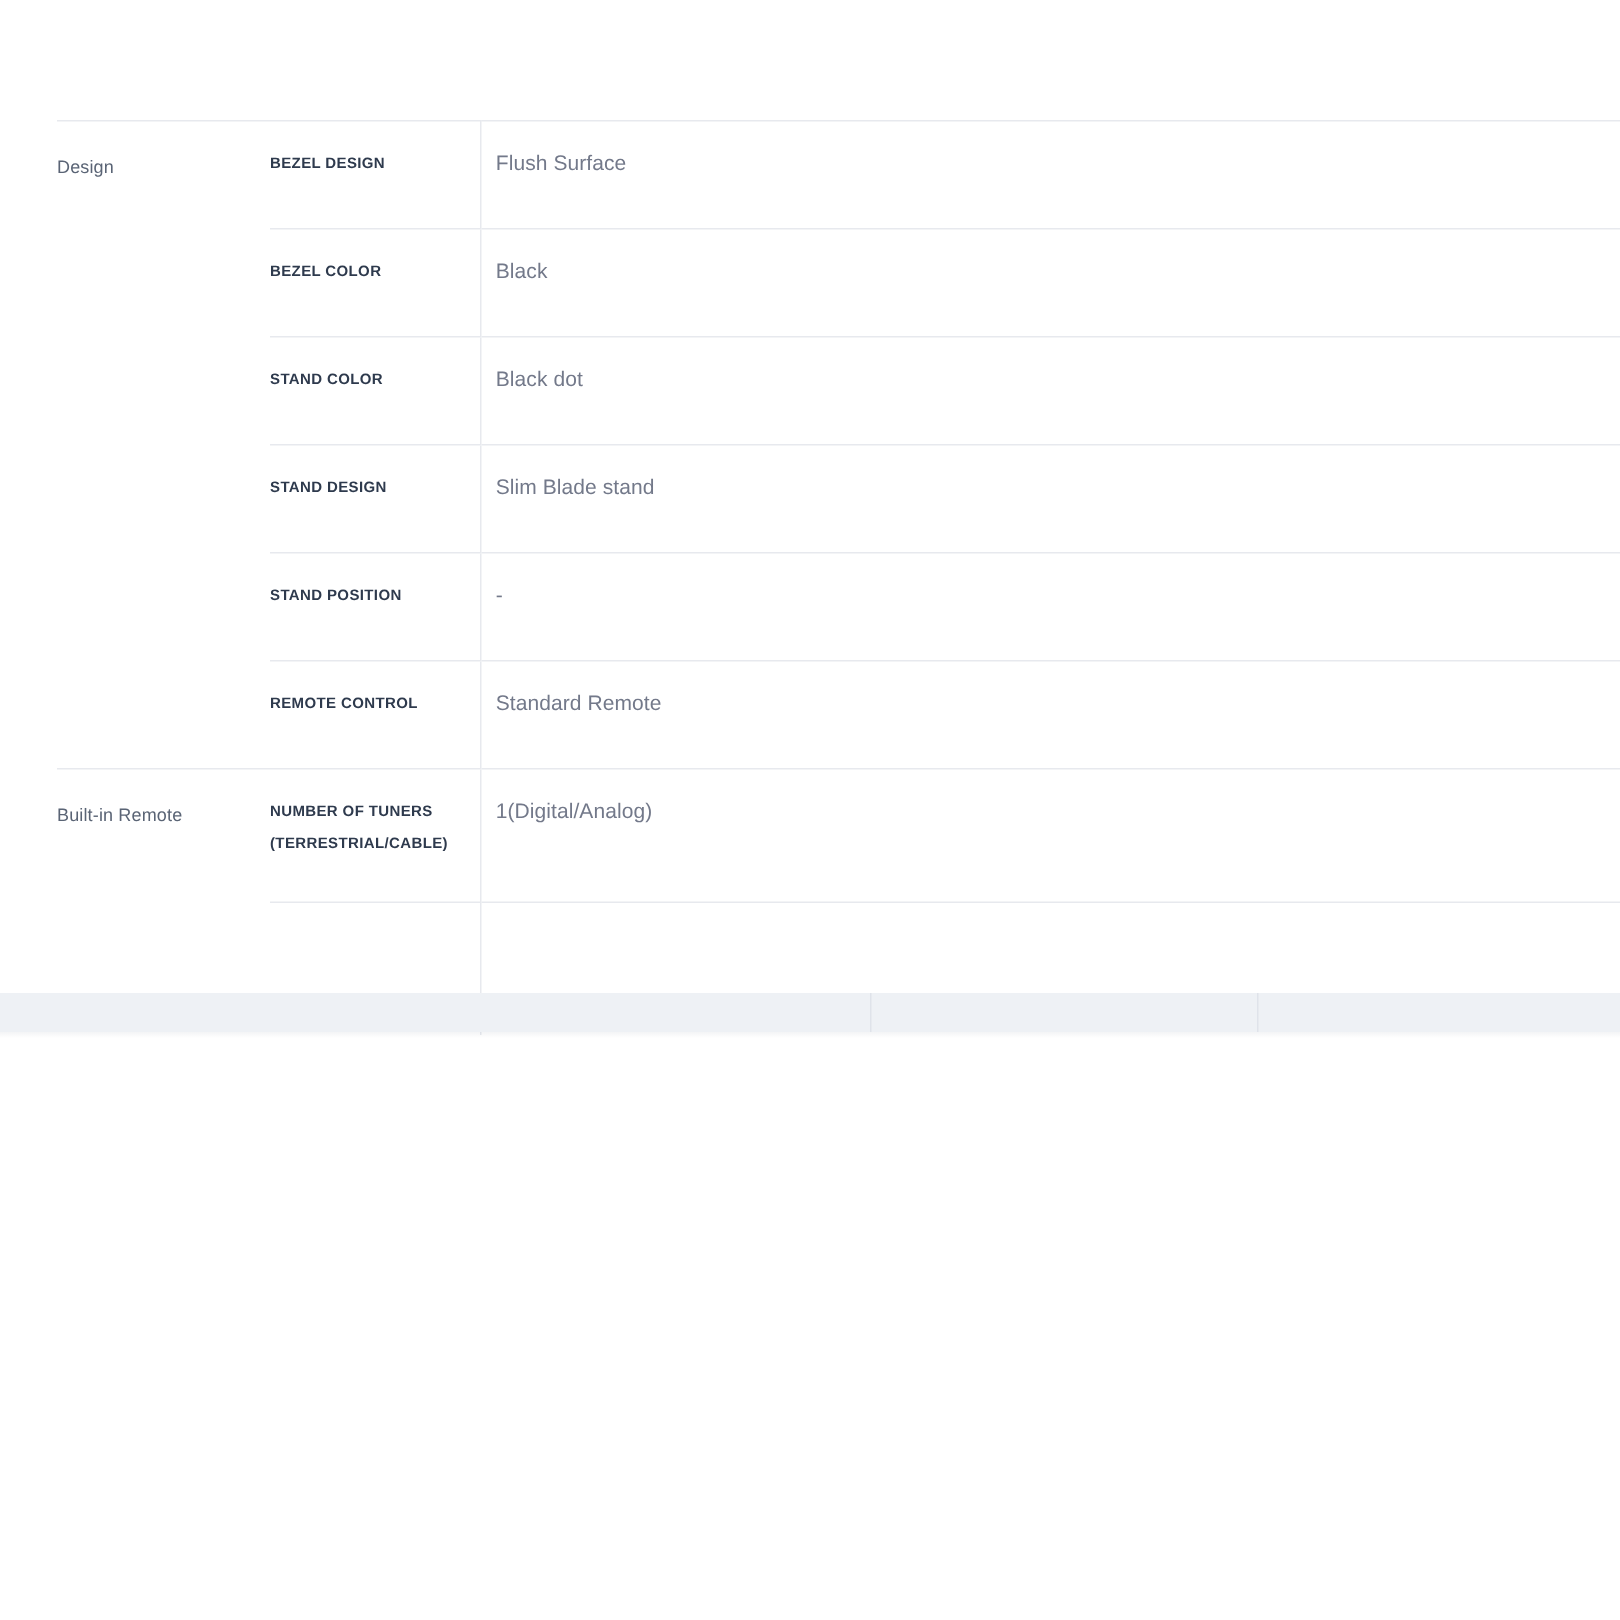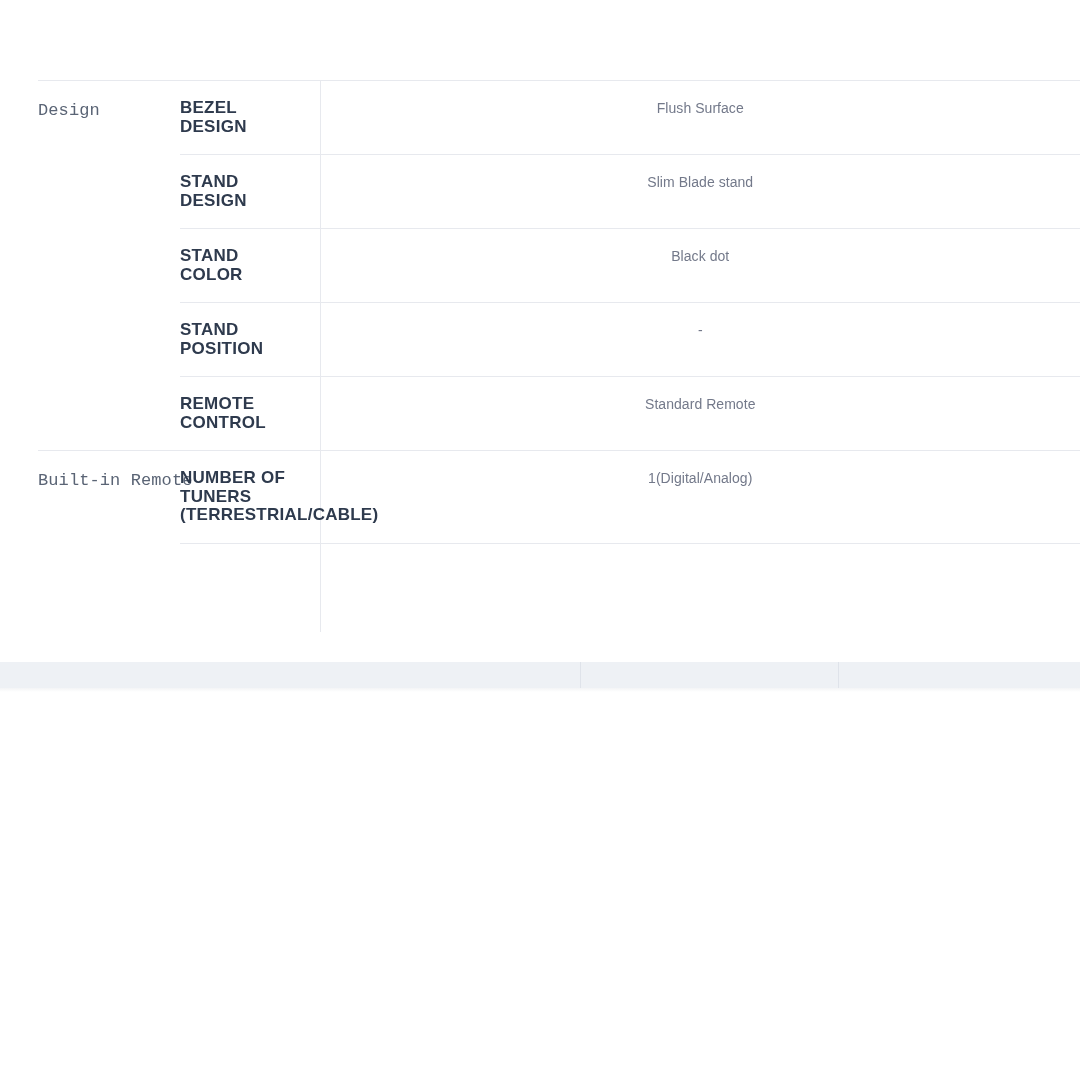--- a/index.html
+++ b/index.html
@@ -45,47 +45,45 @@
 
   
   td.cat-cell {
     border-top: 1px solid #e7e9ee;
     padding: 20px 0 0 0;
   }
   td.cat-cell.blank {
     border-top: none;
   }
   .cat-text {
-    font-size: 17px;
+    font-size: 12px;
     color: #5a6475;
     letter-spacing: 0.1px;
     line-height: 20px;
     white-space: nowrap;
-    font-family: Liberation Mono, monospace;
   }
 
   
   td.label-cell {
     border-right: 1px solid #e7e9ee;
     padding: 18px 18px 18px 0;
   }
   .label-text {
-    font-size: 17px;
+    font-size: 10px;
     font-weight: bold;
     color: #2e3a4d;
     letter-spacing: 0.25px;
     line-height: 18.5px;
     text-transform: uppercase;
     margin-top: 24px;
   }
 
   
   td.value-cell {
     padding: 18px 10px 18px 10px;
-    text-align: center;
   }
   .value-text {
     font-size: 14px;
     color: #73798a;
     line-height: 18.5px;
     letter-spacing: 0.05px;
   }
 
   
   tr.r-1 td { height: 35px; }
@@ -132,27 +130,32 @@
       <col class="c-value">
     </colgroup>
     <tbody id="spec-body">
         <tr class="r-1">
           <td class="cat-cell"><span class="cat-text">Design</span></td>
           <td class="label-cell"><span class="label-text">BEZEL DESIGN</span></td>
           <td class="value-cell"><span class="value-text">Flush Surface</span></td>
         </tr>
         <tr class="r-1">
           <td class="cat-cell blank"></td>
-          <td class="label-cell"><span class="label-text">STAND DESIGN</span></td>
-          <td class="value-cell"><span class="value-text">Slim Blade stand</span></td>
+          <td class="label-cell"><span class="label-text">BEZEL COLOR</span></td>
+          <td class="value-cell"><span class="value-text">Black</span></td>
         </tr>
         <tr class="r-1">
           <td class="cat-cell blank"></td>
           <td class="label-cell"><span class="label-text">STAND COLOR</span></td>
           <td class="value-cell"><span class="value-text">Black dot</span></td>
+        </tr>
+        <tr class="r-1">
+          <td class="cat-cell blank"></td>
+          <td class="label-cell"><span class="label-text">STAND DESIGN</span></td>
+          <td class="value-cell"><span class="value-text">Slim Blade stand</span></td>
         </tr>
         <tr class="r-1">
           <td class="cat-cell blank"></td>
           <td class="label-cell"><span class="label-text">STAND POSITION</span></td>
           <td class="value-cell"><span class="value-text">-</span></td>
         </tr>
         <tr class="r-1">
           <td class="cat-cell blank"></td>
           <td class="label-cell"><span class="label-text">REMOTE CONTROL</span></td>
           <td class="value-cell"><span class="value-text">Standard Remote</span></td>

